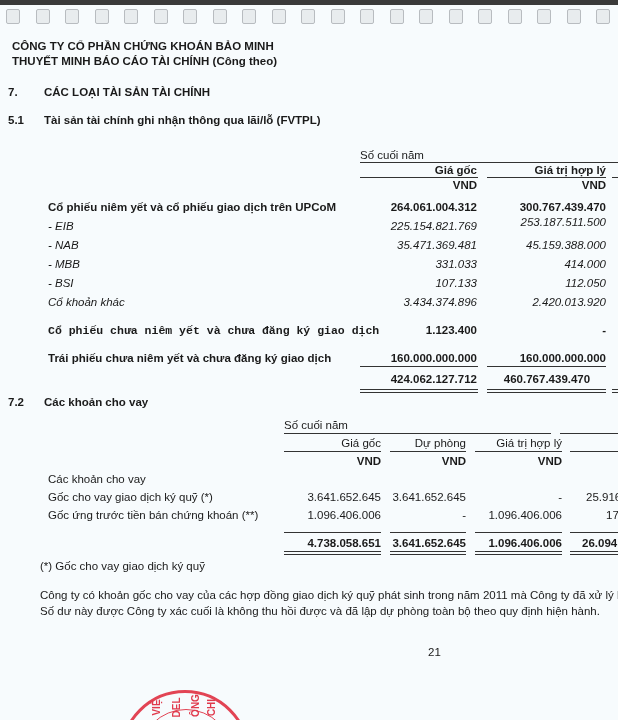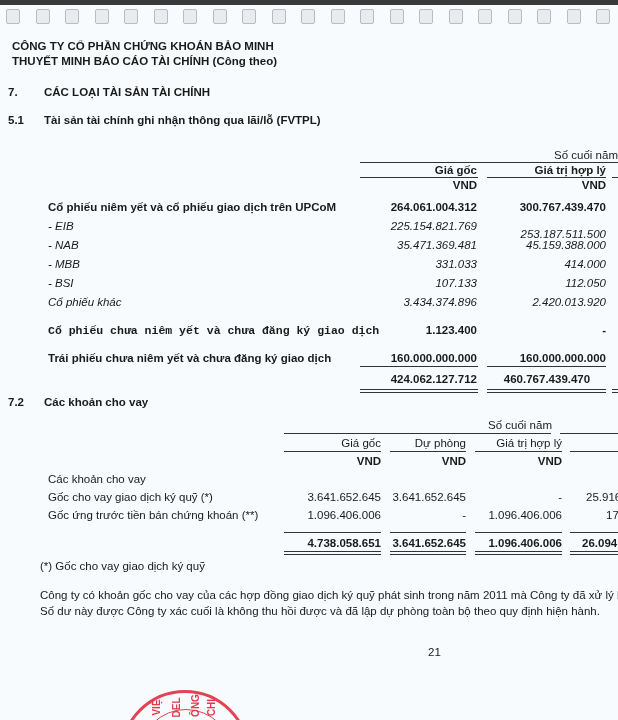--- a/index.html
+++ b/index.html
@@ -12,21 +12,21 @@
   .topbar { position:absolute; left:0; top:0; width:618px; height:5px; background:#3a3a3a; }
   .holes { position:absolute; left:0; top:6px; width:618px; height:20px; }
   .hole {
     position:absolute; top:3px; width:12px; height:13px;
     border:1px solid #b8bcc0; background:#e8ecee; border-radius:2px;
   }
   .t { position:absolute; white-space:nowrap; font-size:11.5px; }
   .b { font-weight:bold; }
   .i { font-style:italic; }
   .r { text-align:right; }
-  .c { text-align:right; }
+  .c { text-align:left; }
   .line { position:absolute; height:1px; background:#333; }
   .dline { position:absolute; height:4px; border-top:1px solid #333; border-bottom:1px solid #333; box-sizing:border-box; }
   .stamp {
     position:absolute; left:120px; top:690px; width:130px; height:130px;
     border:3px solid #e24454; border-radius:50%; box-sizing:border-box;
   }
   .stamp-inner {
     position:absolute; left:16px; top:16px; width:92px; height:92px;
     border:1.5px solid #e24454; border-radius:50%;
   }
@@ -78,31 +78,31 @@
 <div class="line" style="left:612px;top:177px;width:6px;"></div>
 <div class="t b r" style="left:360px;top:179px;width:117px;">VND</div>
 <div class="t b r" style="left:488px;top:179px;width:118px;">VND</div>
 
 <div id="fvtpl-rows">
     <div class="t b" style="left: 48px; top: 201px;">Cổ phiếu niêm yết và cổ phiếu giao dịch trên UPCoM</div>
     <div class="t r b" style="left: 360px; top: 201px; width: 117px;">264.061.004.312</div>
     <div class="t r b" style="left: 488px; top: 201px; width: 118px;">300.767.439.470</div>
     <div class="t i" style="left: 48px; top: 220px;">- EIB</div>
     <div class="t r i" style="left: 360px; top: 220px; width: 117px;">225.154.821.769</div>
-    <div class="t r i" style="left: 488px; top: 228px; width: 118px;">253.187.511.500</div>
+    <div class="t r i" style="left: 488px; top: 216px; width: 118px;">253.187.511.500</div>
     <div class="t i" style="left: 48px; top: 239px;">- NAB</div>
     <div class="t r i" style="left: 360px; top: 239px; width: 117px;">35.471.369.481</div>
     <div class="t r i" style="left: 488px; top: 239px; width: 118px;">45.159.388.000</div>
     <div class="t i" style="left: 48px; top: 258px;">- MBB</div>
     <div class="t r i" style="left: 360px; top: 258px; width: 117px;">331.033</div>
     <div class="t r i" style="left: 488px; top: 258px; width: 118px;">414.000</div>
     <div class="t i" style="left: 48px; top: 277px;">- BSI</div>
     <div class="t r i" style="left: 360px; top: 277px; width: 117px;">107.133</div>
     <div class="t r i" style="left: 488px; top: 277px; width: 118px;">112.050</div>
-    <div class="t i" style="left: 48px; top: 296px;">Cổ phiếu khác</div>
+    <div class="t i" style="left: 48px; top: 296px;">Cổ khoản khác</div>
     <div class="t r i" style="left: 360px; top: 296px; width: 117px;">3.434.374.896</div>
     <div class="t r i" style="left: 488px; top: 296px; width: 118px;">2.420.013.920</div>
     <div class="t b" style="left: 48px; top: 324px; font-family: Liberation Mono, monospace;">Cổ phiếu chưa niêm yết và chưa đăng ký giao dịch</div>
     <div class="t r b" style="left: 360px; top: 324px; width: 117px;">1.123.400</div>
     <div class="t r b" style="left: 488px; top: 324px; width: 118px;">-</div>
     <div class="t b" style="left: 48px; top: 352px;">Trái phiếu chưa niêm yết và chưa đăng ký giao dịch</div>
     <div class="t r b" style="left: 360px; top: 352px; width: 117px;">160.000.000.000</div>
     <div class="t r b" style="left: 488px; top: 352px; width: 118px;">160.000.000.000</div>
   </div>
 

